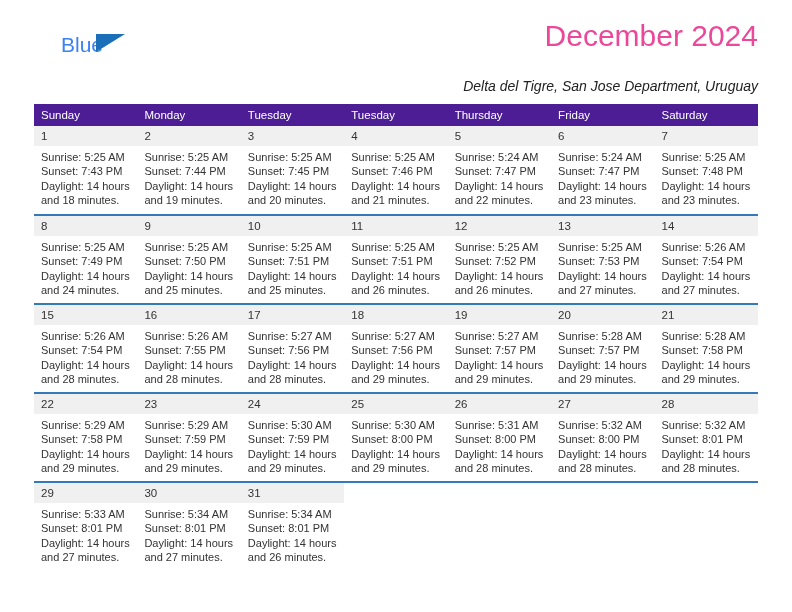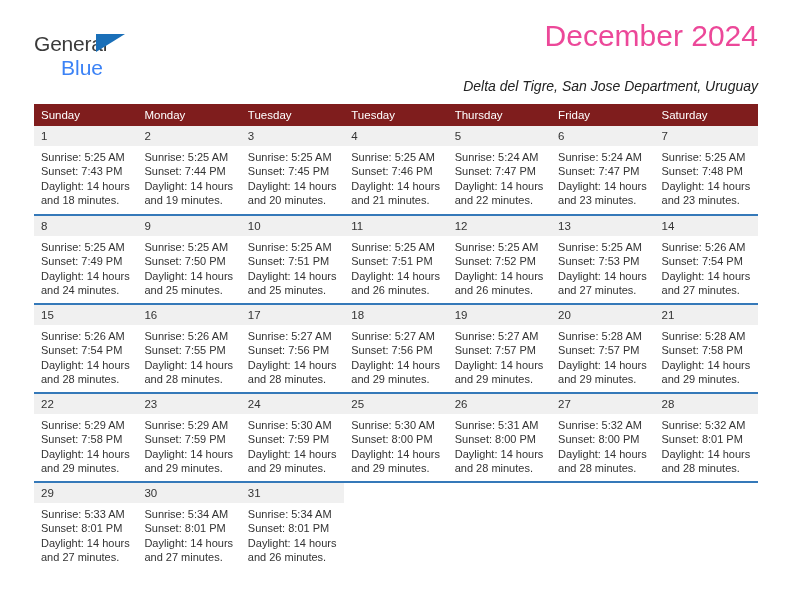--- a/index.html
+++ b/index.html
@@ -85,21 +85,21 @@
   
   .cal {
     position: absolute;
     left: 34px;
     top: 104px;
     width: 724px;
     border-collapse: collapse;
     table-layout: fixed;
   }
   .cal th {
-    background: #7f1d1d;
+    background: #4c1d95;
     color: #ffffff;
     font-size: 11.5px;
     font-weight: normal;
     text-align: left;
     padding: 5px 0 5px 7px;
     height: 11px;
     border: none;
   }
   .cal td {
     vertical-align: top;
@@ -140,21 +140,20 @@
   }
 </style>
 </head>
 <body>
 
 <div class="page">
 
   <div class="top">
 
     <div class="logo">
-      <span class="logo-row1">General</span>
       <span class="logo-tri"></span>
       <span class="logo-row2">Blue</span>
     </div>
 
     <div class="title">December 2024</div>
     <div class="subtitle">Delta del Tigre, San Jose Department, Uruguay</div>
 
   </div>
 
   <table class="cal">

